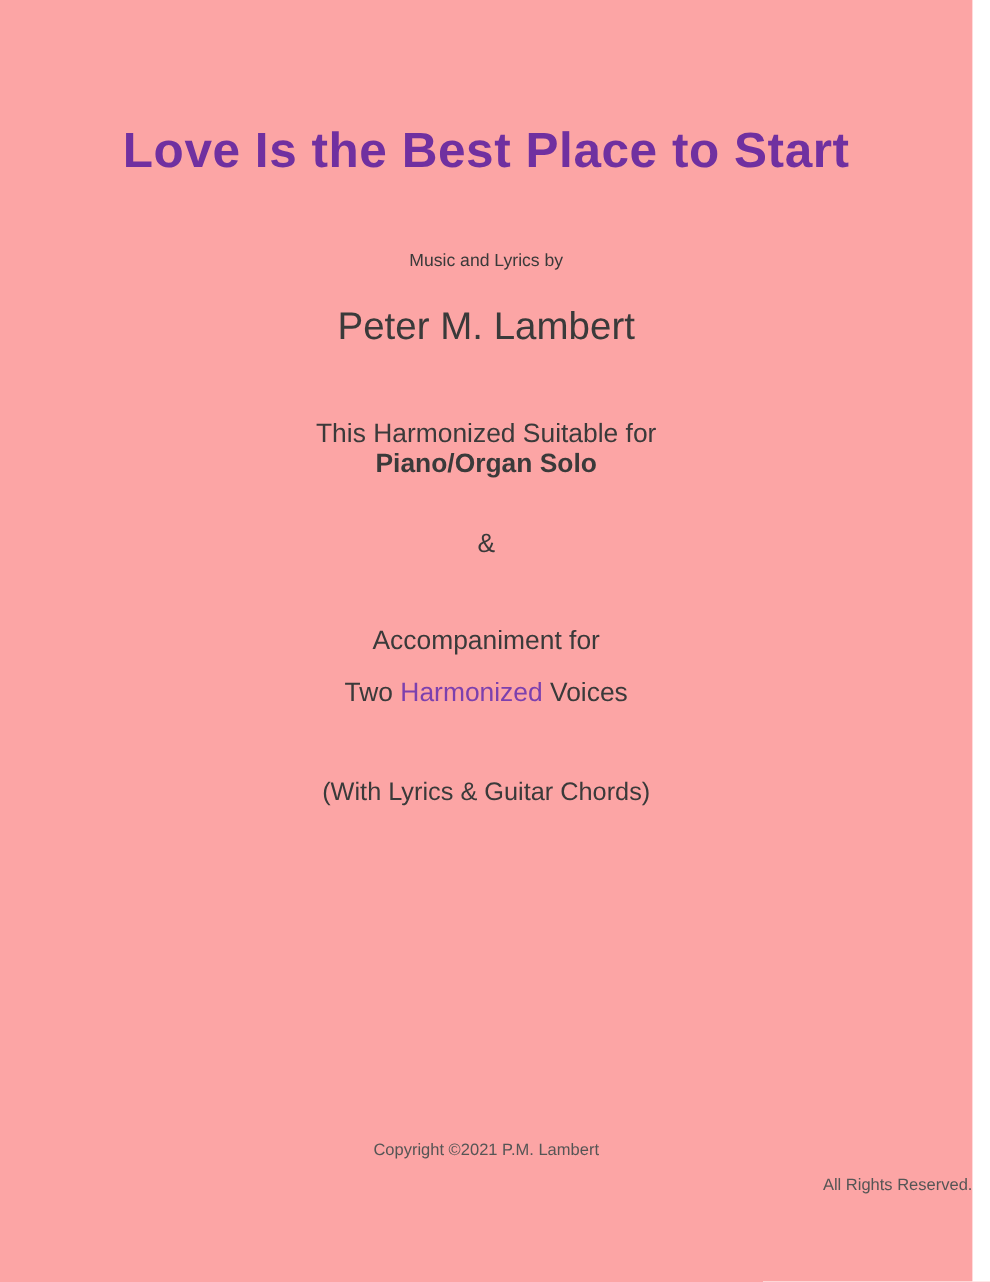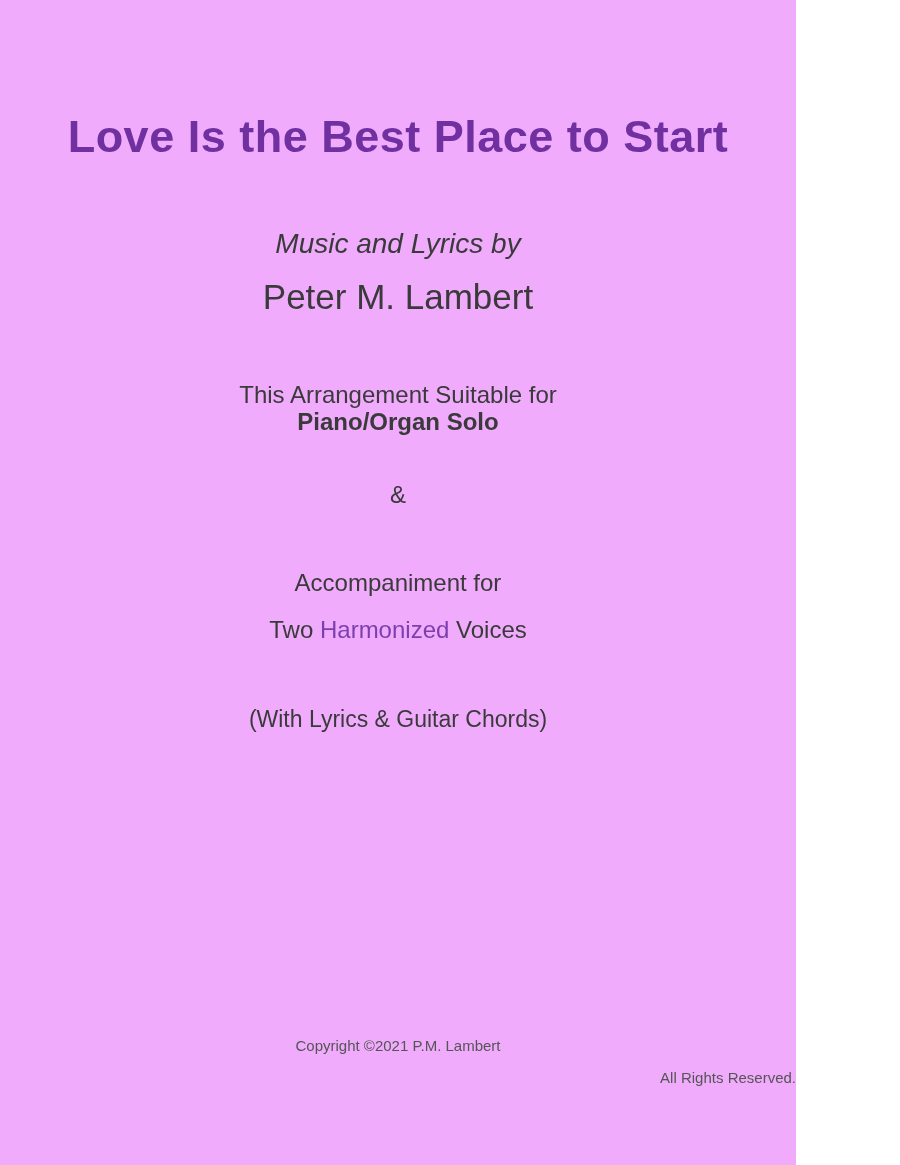--- a/index.html
+++ b/index.html
@@ -2,46 +2,45 @@
 <html style="--title-purple: #7030A0; --highlight-purple: #7C40AE; --body-text: #3A3A3A; --footer-gray: #555555;"><head>
 <meta charset="utf-8">
 <style>
   html, body {
     margin: 0;
     padding: 0;
     background: #ffffff;
   }
   .page {
     position: relative;
-    width: 796px;
+    width: 884px;
     height: 1165px;
-    background: #f0abfc;
+    background: #fca5a5;
     overflow: hidden;
     font-family: "Liberation Sans", sans-serif;
   }
   .line {
     position: absolute;
     left: 0;
     width: 100%;
     text-align: center;
     white-space: nowrap;
     line-height: 1.1;
   }
   .title {
     top: 112px;
     font-size: 45px;
     font-weight: bold;
     color: var(--title-purple, #7030A0);
     letter-spacing: 0.5px;
   }
   .byline-label {
     top: 229px;
-    font-size: 28px;
+    font-size: 16px;
     color: var(--body-text, #3A3A3A);
-    font-style: italic;
   }
   .author {
     top: 278px;
     font-size: 35px;
     color: var(--body-text, #3A3A3A);
   }
   .arr {
     font-size: 24px;
     color: var(--body-text, #3A3A3A);
   }
@@ -71,21 +70,21 @@
 <body>
 
 <div class="page">
 
   <div class="line title">Love Is the Best Place to Start</div>
 
   <div class="line byline-label">Music and Lyrics by</div>
 
   <div class="line author">Peter M. Lambert</div>
 
-  <div class="line arr arr-1">This Arrangement Suitable for</div>
+  <div class="line arr arr-1">This Harmonized Suitable for</div>
 
   <div class="line arr arr-2">Piano/Organ Solo</div>
 
   <div class="line arr arr-amp">&amp;</div>
 
   <div class="line arr arr-3">Accompaniment for</div>
 
   <div class="line arr arr-voices"><span>Two </span><span class="hl">Harmonized</span><span> Voices</span></div>
 
   <div class="line note">(With Lyrics &amp; Guitar Chords)</div>

